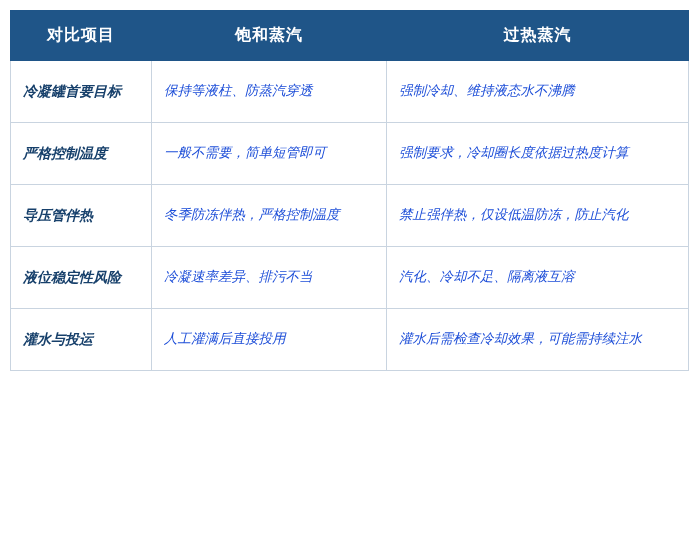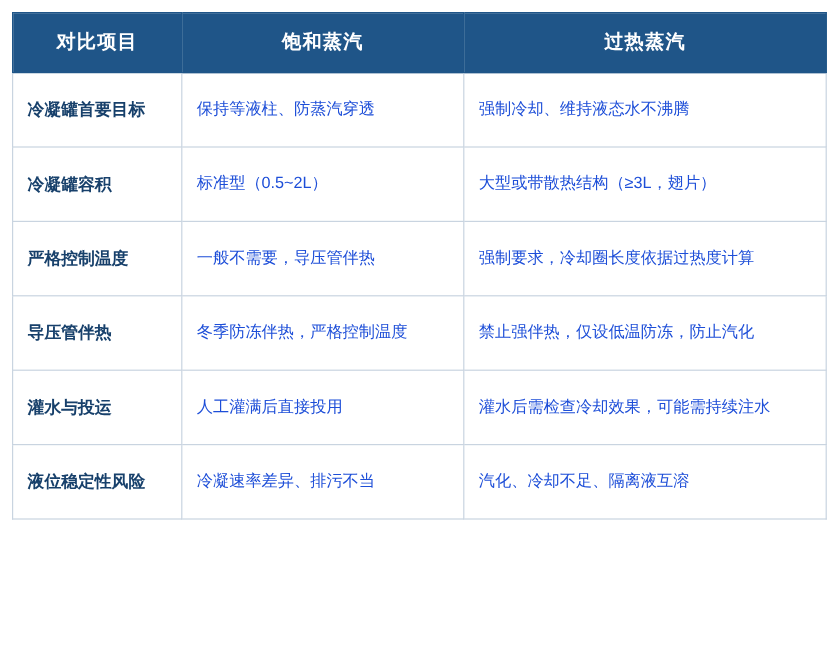--- a/index.html
+++ b/index.html
@@ -41,20 +41,21 @@
   }
   table.cmp thead th.col-item { width: 141px; }
   table.cmp thead th.col-sat  { width: 235px; }
   table.cmp thead th.col-sup  { width: 302px; }
 
   table.cmp td {
     font-size: 13.5px;
     line-height: 1.65;
     padding: 10px 12px;
     color: #1a1a1a;
+    font-style: italic;
   }
   table.cmp td.rowhead {
     font-weight: bold;
     color: #17406b;
     font-size: 14px;
     background: #ffffff;
     padding-left: 12px;
   }
   table.cmp td.cell {
     color: #1d4ed8;
@@ -75,39 +76,34 @@
         <th class="col-sup">过热蒸汽</th>
       </tr>
     </thead>
     <tbody>
       <tr>
         <td class="rowhead">冷凝罐首要目标</td>
         <td class="cell">保持等液柱、防蒸汽穿透</td>
         <td class="cell">强制冷却、维持液态水不沸腾</td>
       </tr>
       <tr>
-        <td class="rowhead">冷凝罐容积</td>
-        <td class="cell">标准型（0.5~2L）</td>
-        <td class="cell">大型或带散热结构（≥3L，翅片）</td>
-      </tr>
-      <tr>
         <td class="rowhead">严格控制温度</td>
-        <td class="cell">一般不需要，导压管伴热</td>
+        <td class="cell">一般不需要，简单短管即可</td>
         <td class="cell">强制要求，冷却圈长度依据过热度计算</td>
       </tr>
       <tr>
         <td class="rowhead">导压管伴热</td>
         <td class="cell">冬季防冻伴热，严格控制温度</td>
         <td class="cell">禁止强伴热，仅设低温防冻，防止汽化</td>
       </tr>
       <tr>
+        <td class="rowhead">液位稳定性风险</td>
+        <td class="cell">冷凝速率差异、排污不当</td>
+        <td class="cell">汽化、冷却不足、隔离液互溶</td>
+      </tr>
+      <tr>
         <td class="rowhead">灌水与投运</td>
         <td class="cell">人工灌满后直接投用</td>
         <td class="cell">灌水后需检查冷却效果，可能需持续注水</td>
-      </tr>
-      <tr>
-        <td class="rowhead">液位稳定性风险</td>
-        <td class="cell">冷凝速率差异、排污不当</td>
-        <td class="cell">汽化、冷却不足、隔离液互溶</td>
       </tr>
     </tbody>
   </table>
 </div>
 
 </body></html>

